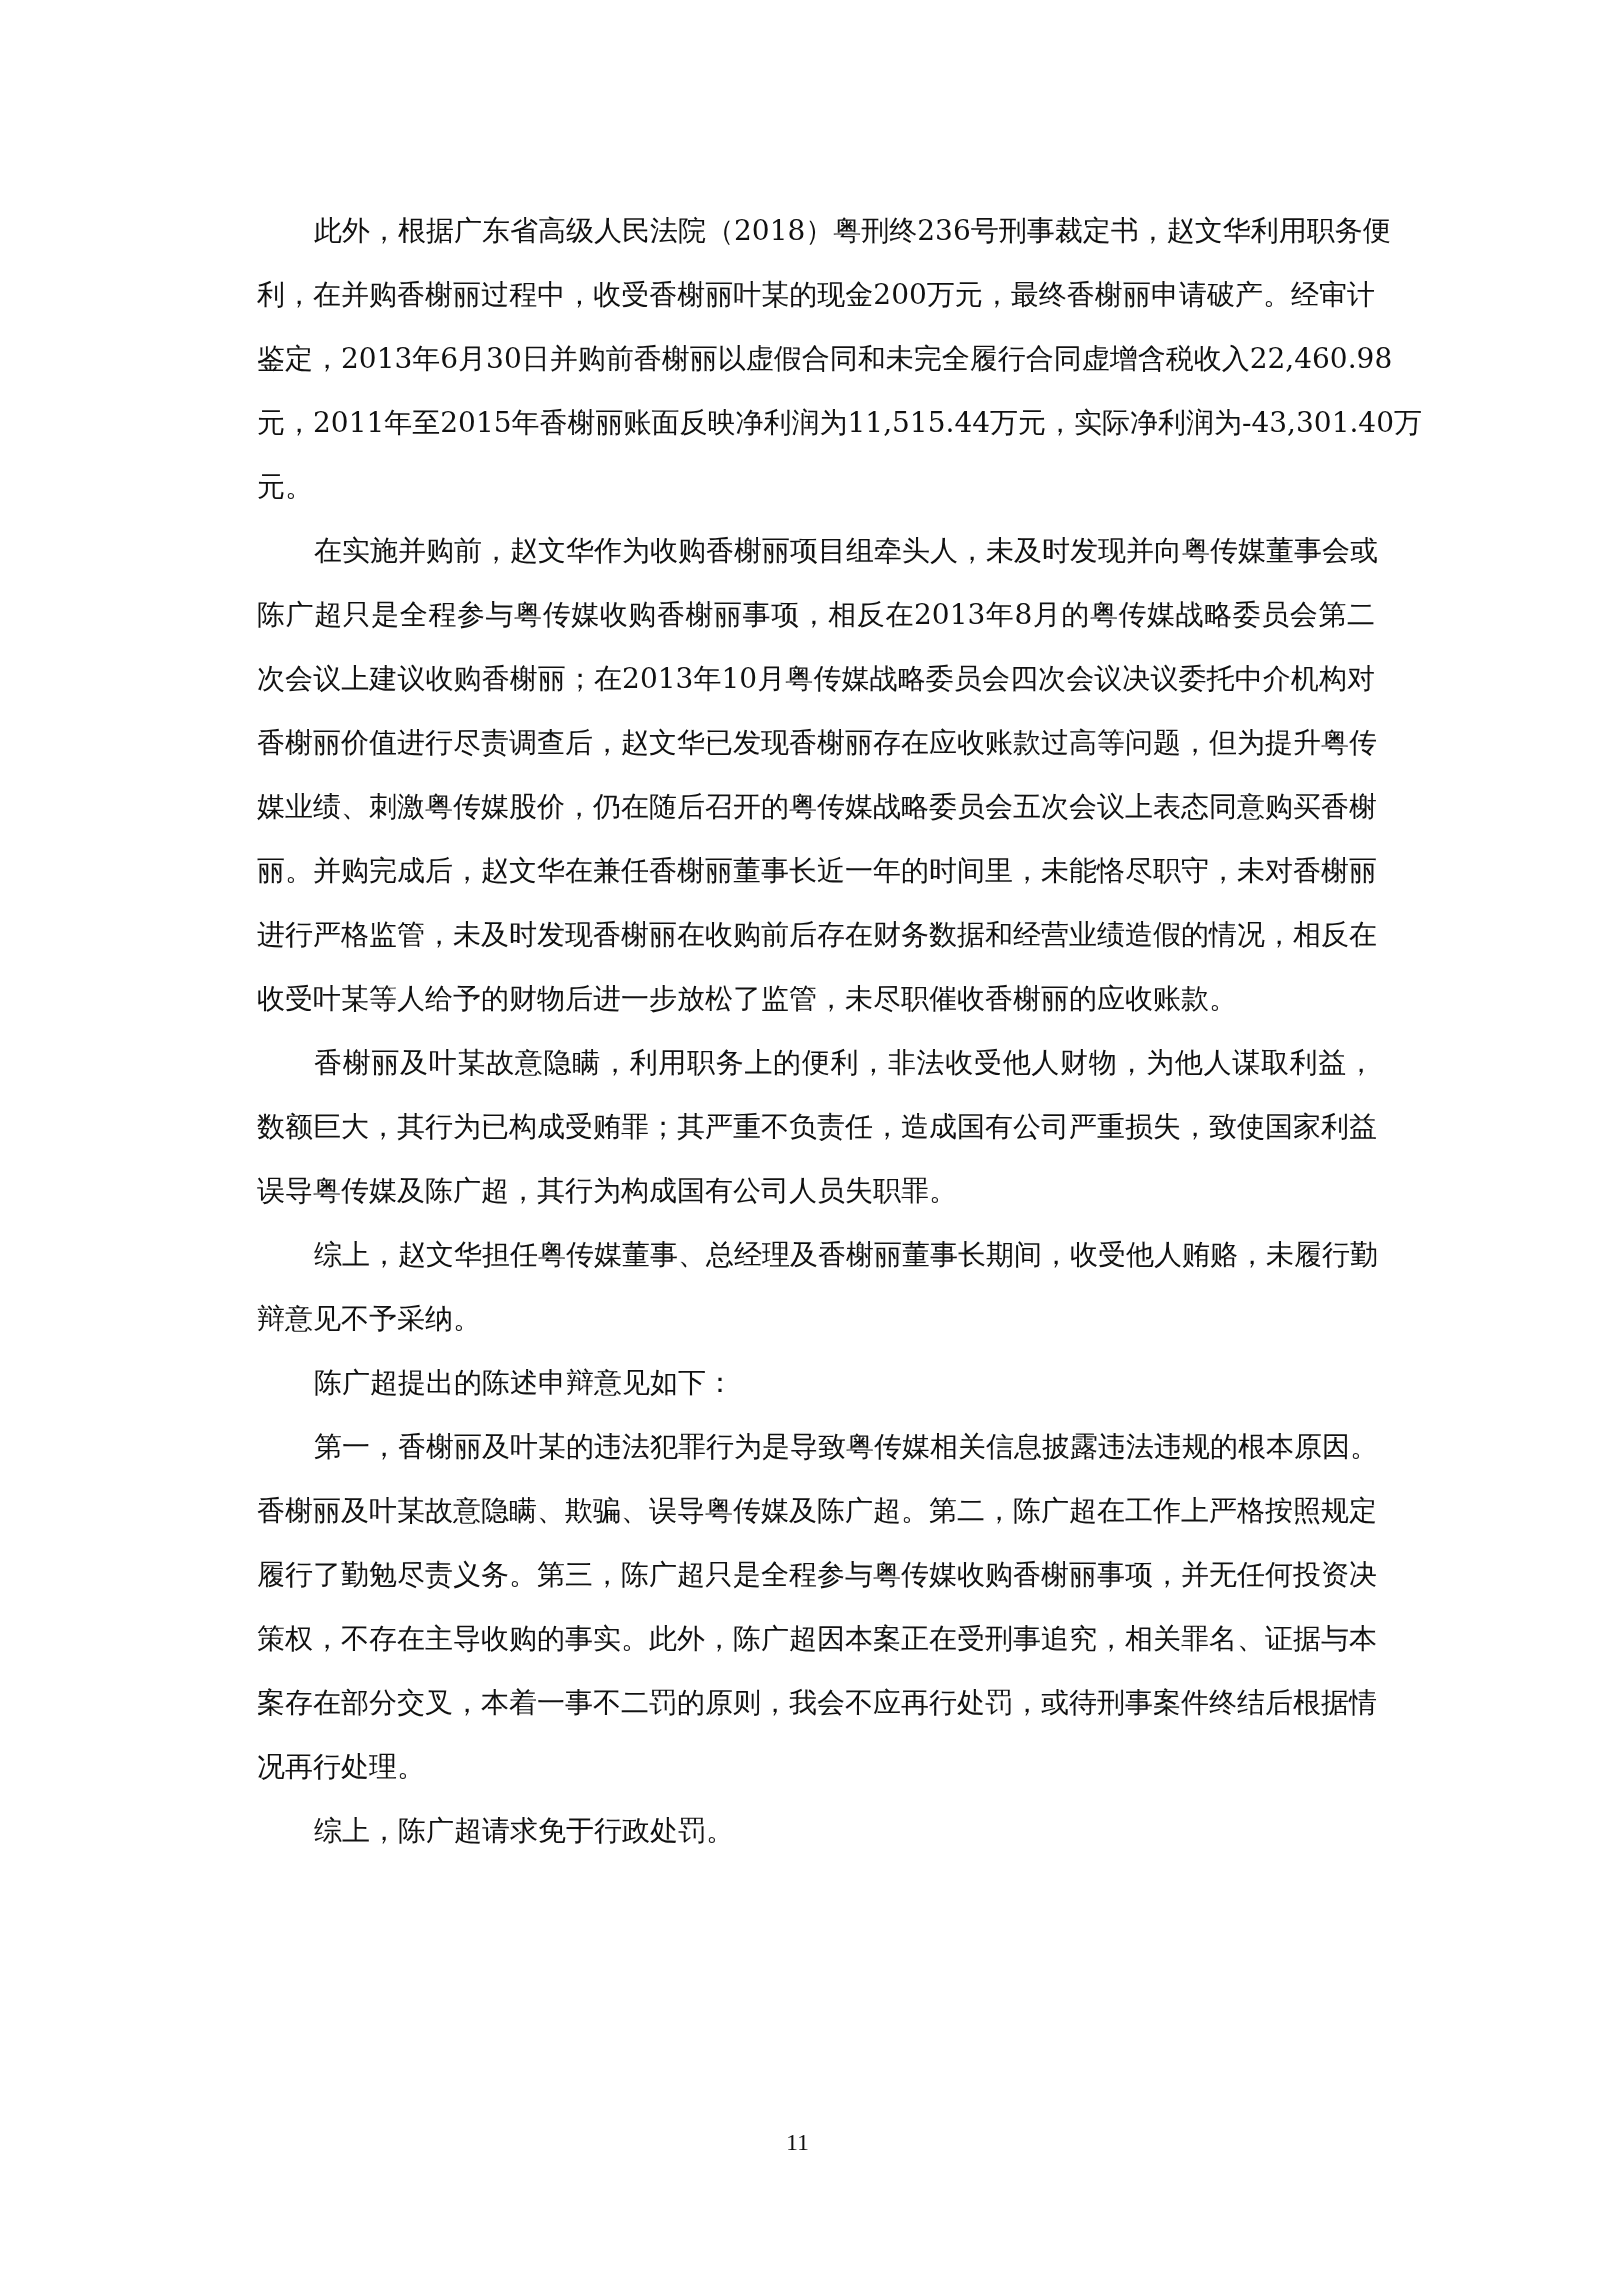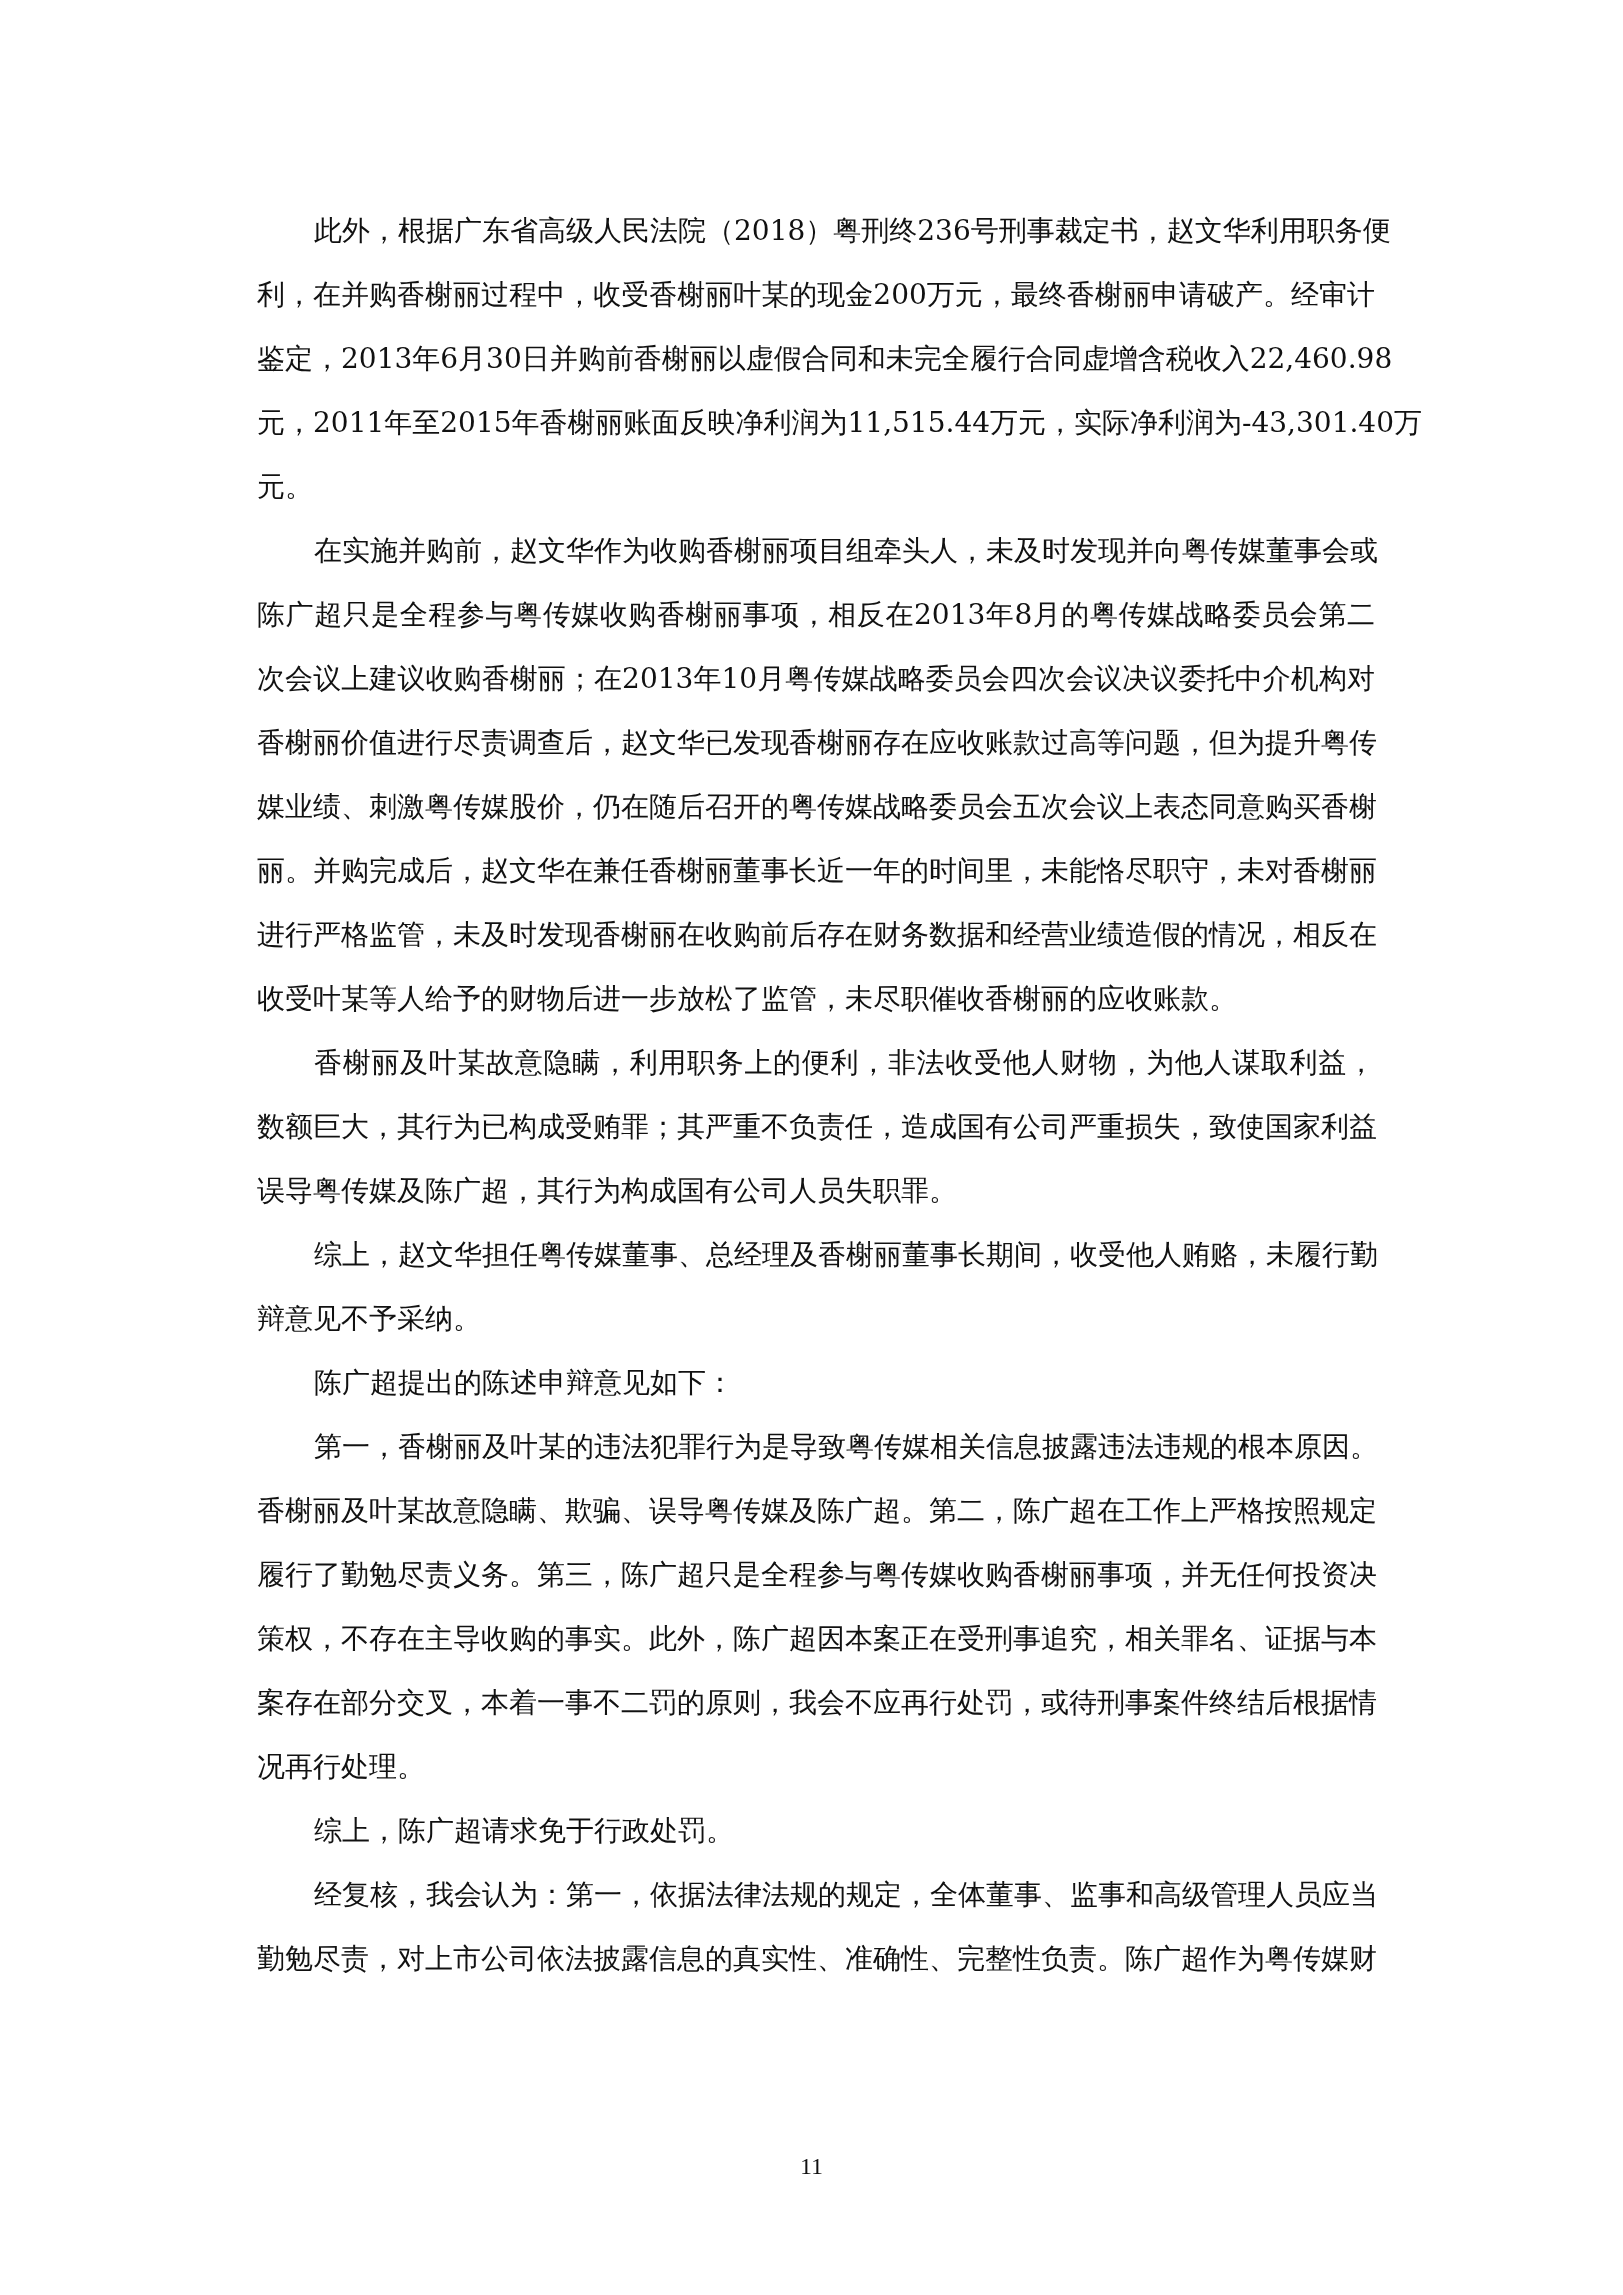--- a/index.html
+++ b/index.html
@@ -20,23 +20,22 @@
     white-space: nowrap;
     text-align: justify;
     text-align-last: justify;
     letter-spacing: 0px;
     margin-left: 12px;
   }
   .line.last { text-align-last: left; }
   .line.indent { padding-left: 57px; }
   .page-number {
     position: absolute; left: 786px; top: 2129px; width: 51px;
-    text-align: center;
     font-family: "Liberation Serif", "DejaVu Serif", serif;
-    font-size: 24px; color: #111111; margin-top: 24px;
+    font-size: 24px; color: #111111;
   }
 </style>
 </head>
 <body>
 
 <div class="page">
   <div class="body-text">
 
     <div>
       <span class="line indent">此外，根据广东省高级人民法院（2018）粤刑终236号刑事裁定书，赵文华利用职务便</span>
@@ -78,22 +77,18 @@
       <span class="line">履行了勤勉尽责义务。第三，陈广超只是全程参与粤传媒收购香榭丽事项，并无任何投资决</span>
       <span class="line">策权，不存在主导收购的事实。此外，陈广超因本案正在受刑事追究，相关罪名、证据与本</span>
       <span class="line">案存在部分交叉，本着一事不二罚的原则，我会不应再行处罚，或待刑事案件终结后根据情</span>
       <span class="line last">况再行处理。</span>
     </div>
 
     <div>
       <span class="line indent last">综上，陈广超请求免于行政处罚。</span>
     </div>
 
-    <div>
-      <span class="line indent">经复核，我会认为：第一，依据法律法规的规定，全体董事、监事和高级管理人员应当</span>
-      <span class="line">勤勉尽责，对上市公司依法披露信息的真实性、准确性、完整性负责。陈广超作为粤传媒财</span>
-    </div>
 
   </div>
 
   <div class="page-number">11</div>
 </div>
 
 
 </body></html>

